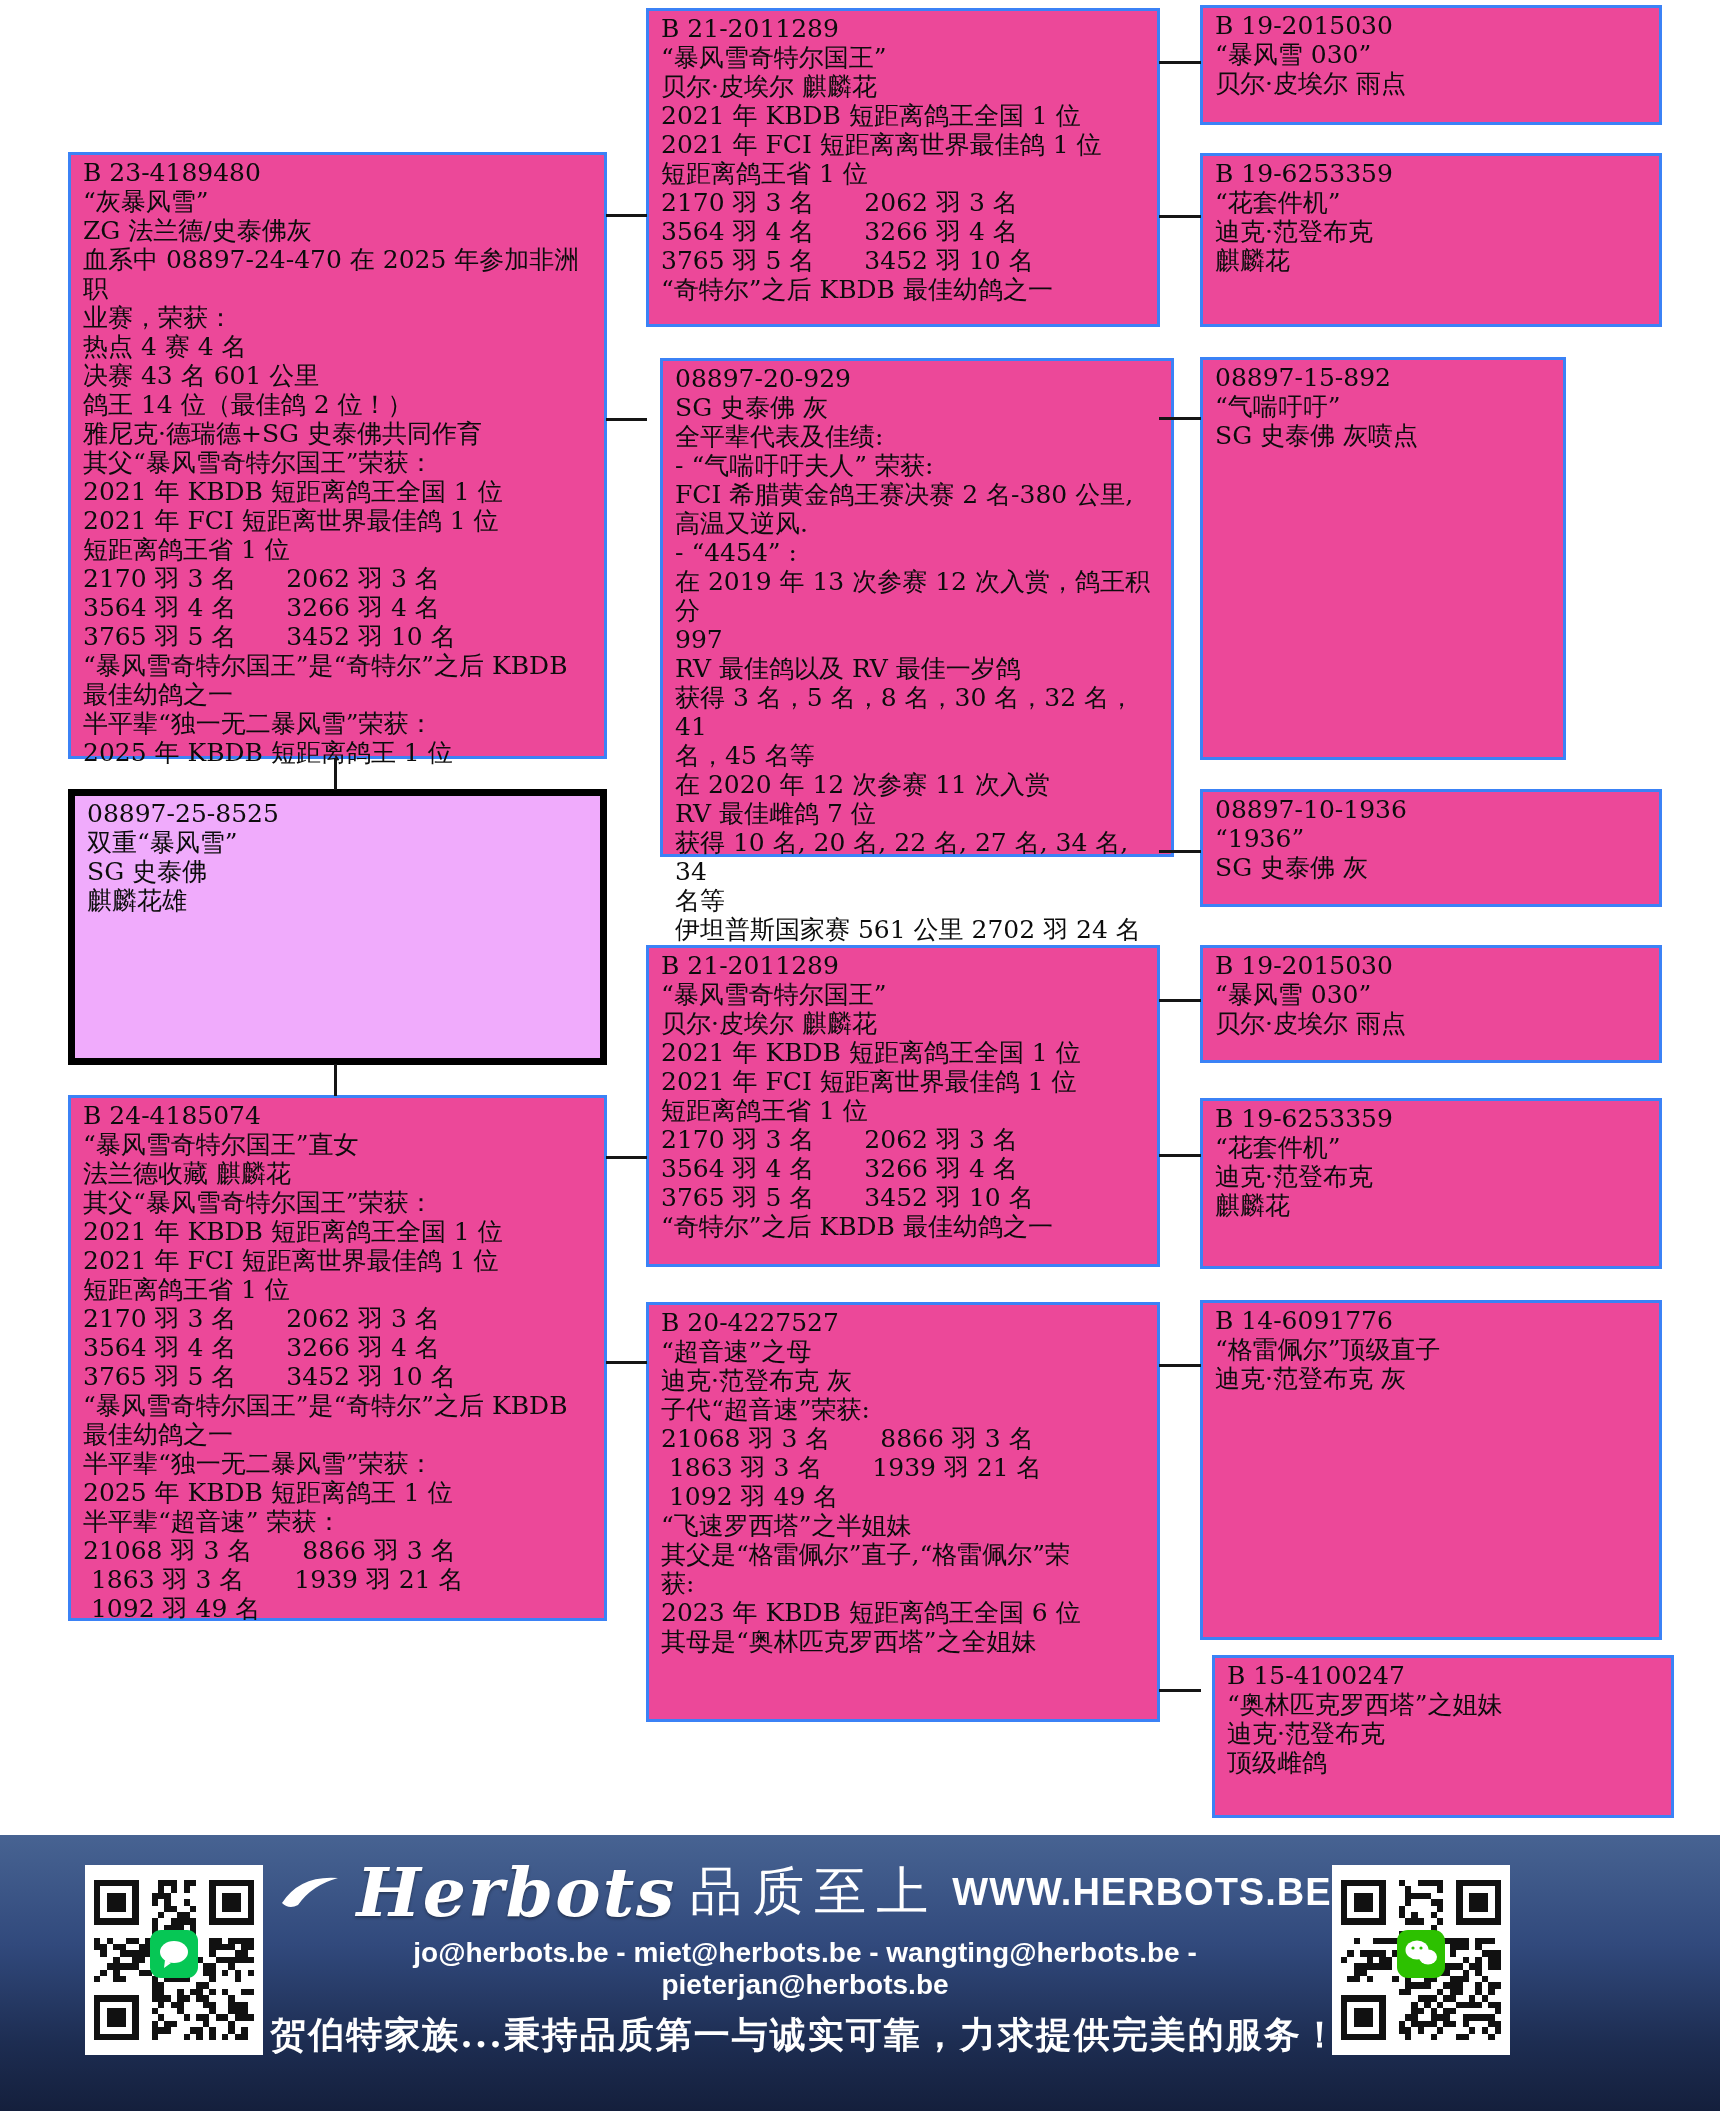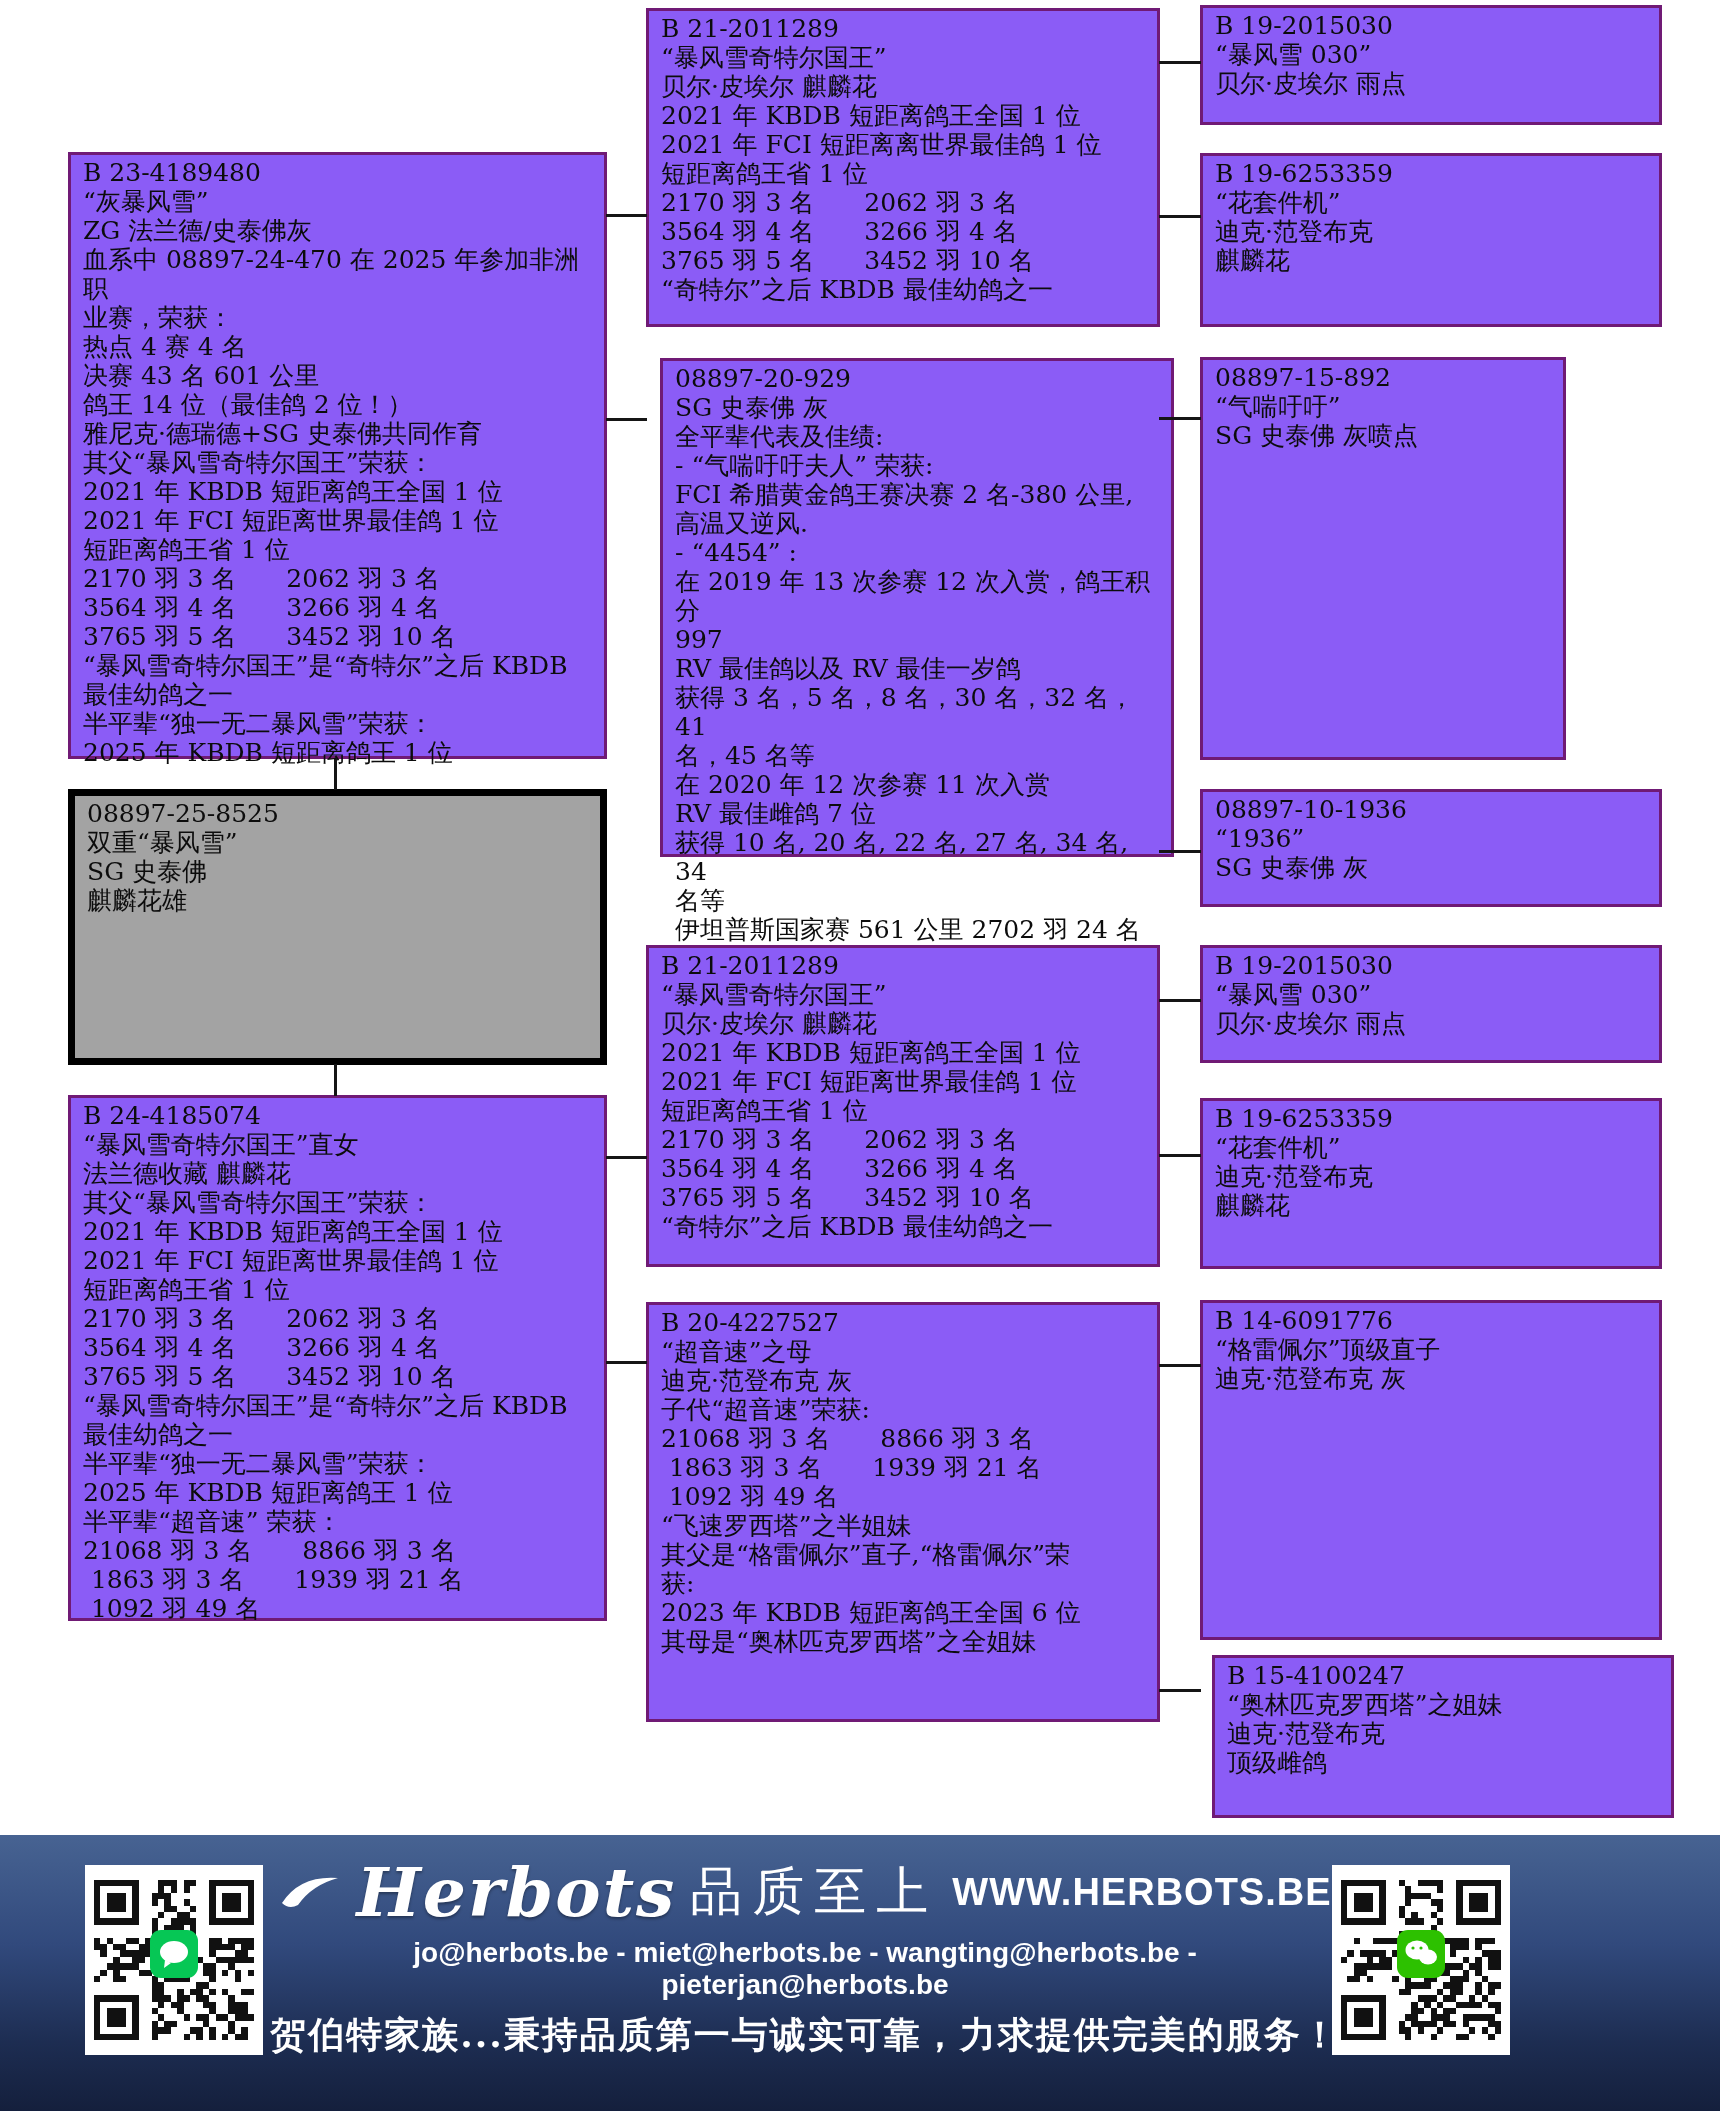--- a/index.html
+++ b/index.html
@@ -1,20 +1,20 @@
 <!DOCTYPE html>
 <html><head>
 <meta charset="utf-8">
 <style>
   html,body{margin:0;padding:0;background:#888;}
   .page{position:relative;width:1720px;height:2111px;background:#ffffff;overflow:hidden;
         font-family:"DejaVu Serif","Liberation Serif",serif;color:#0c0c0c;}
-  .pbox{position:absolute;border:3px solid #701a75;background:#8b5cf6;box-sizing:border-box;}
+  .pbox{position:absolute;border:3px solid #3b82f6;background:#ec4899;box-sizing:border-box;}
   .pbox .txt{padding:3px 6px 0 12px;font-size:25px;line-height:29px;white-space:pre-wrap;color:#0c0c0c;}
-  .subject{border:7px solid #000;background:#a3a3a3;}
+  .subject{border:7px solid #000;background:#f0abfc;}
   .cl{position:absolute;background:#151515;}
   
   .footer{position:absolute;left:0;top:1835px;width:1720px;height:276px;
           background:linear-gradient(180deg,#476392 0%,#31497c 40%,#1d2d52 75%,#141f3c 100%);}
   .qrpanel{position:absolute;width:178px;height:190px;background:#fff;padding:9px;box-sizing:border-box;}
   svg.qr{width:100%;height:100%;fill:#111;shape-rendering:crispEdges;display:block;}
   .qricon{position:absolute;left:50%;top:47%;transform:translate(-50%,-50%);width:48px;height:48px;}
   .fcenter{position:absolute;left:270px;top:18px;width:1070px;text-align:center;color:#fff;}
   .frow1{display:flex;align-items:center;justify-content:center;gap:14px;height:78px;}
   .leaf svg{display:block;}

